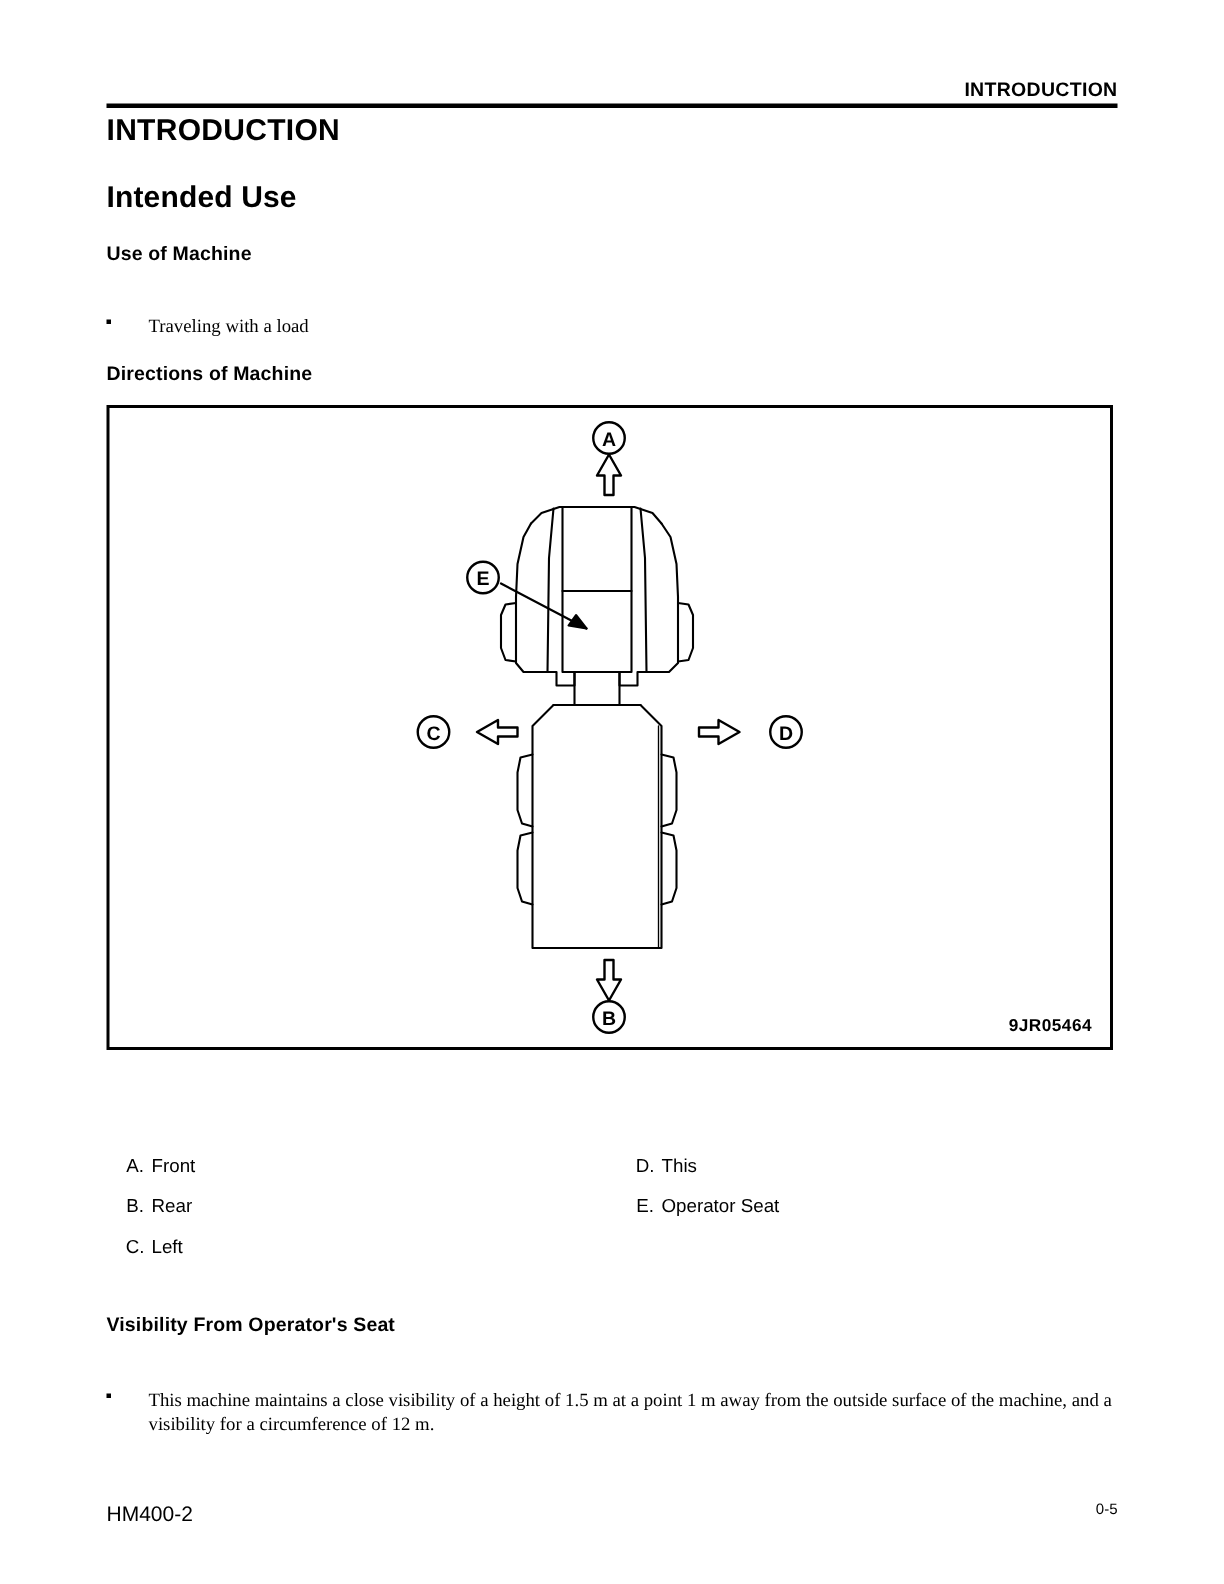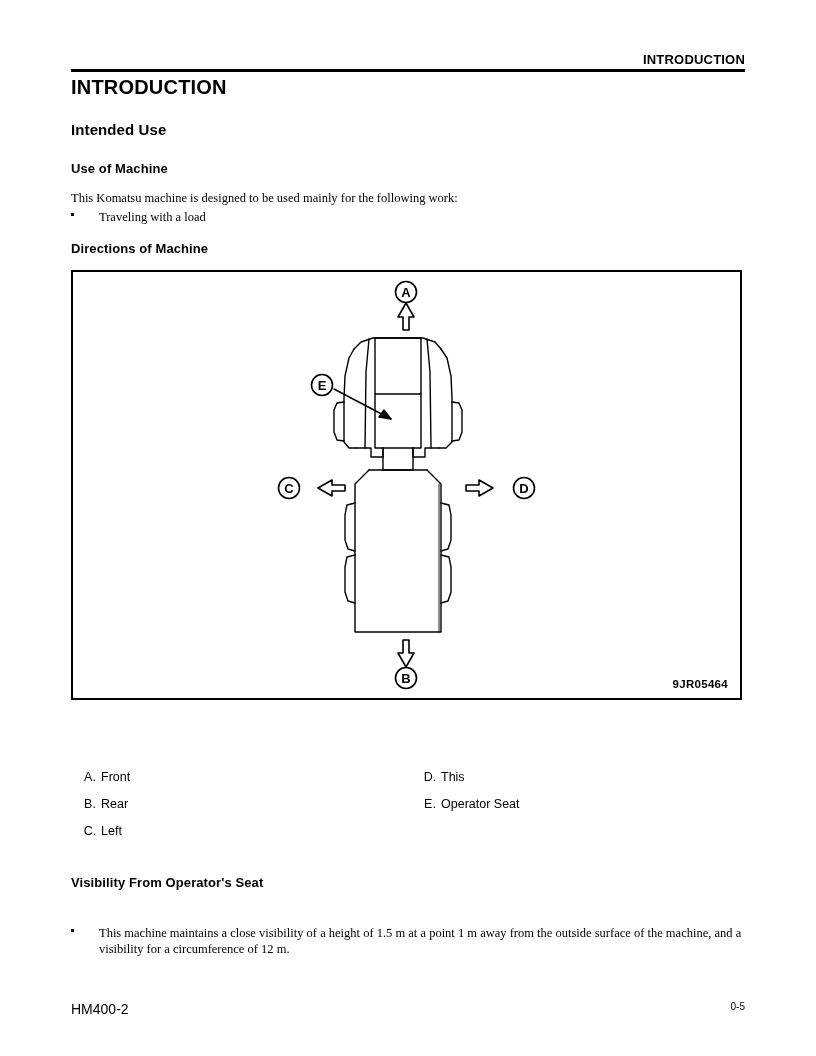--- a/index.html
+++ b/index.html
@@ -53,21 +53,21 @@
     font-family: "Liberation Sans", sans-serif;
     font-weight: bold;
     font-size: 20px;
     letter-spacing: 0.2px;
   }
   .h2 {
     position: absolute;
     left: 71px;
     font-family: "Liberation Sans", sans-serif;
     font-weight: bold;
-    font-size: 15px;
+    font-size: 20px;
     letter-spacing: 0.1px;
   }
   .h3 {
     position: absolute;
     left: 71px;
     font-family: "Liberation Sans", sans-serif;
     font-weight: bold;
     font-size: 13px;
     letter-spacing: 0.1px;
   }
@@ -195,21 +195,20 @@
 
   <div class="running-header">INTRODUCTION</div>
   <div class="header-rule"></div>
 
   <div class="h1">INTRODUCTION</div>
 
   <div class="h2" id="intended-use">Intended Use</div>
 
   <div class="h3" id="use-of-machine">Use of Machine</div>
 
-  <div class="body-text" id="intro-line">This Komatsu machine is designed to be used mainly for the following work:</div>
 
   <div class="bullet-row" id="bullet-travel">
     <span class="dot"></span>
     <span class="btext">Traveling with a load</span>
   </div>
 
   <div class="h3" id="directions-of-machine">Directions of Machine</div>
 
   <div class="figure-box">
 

